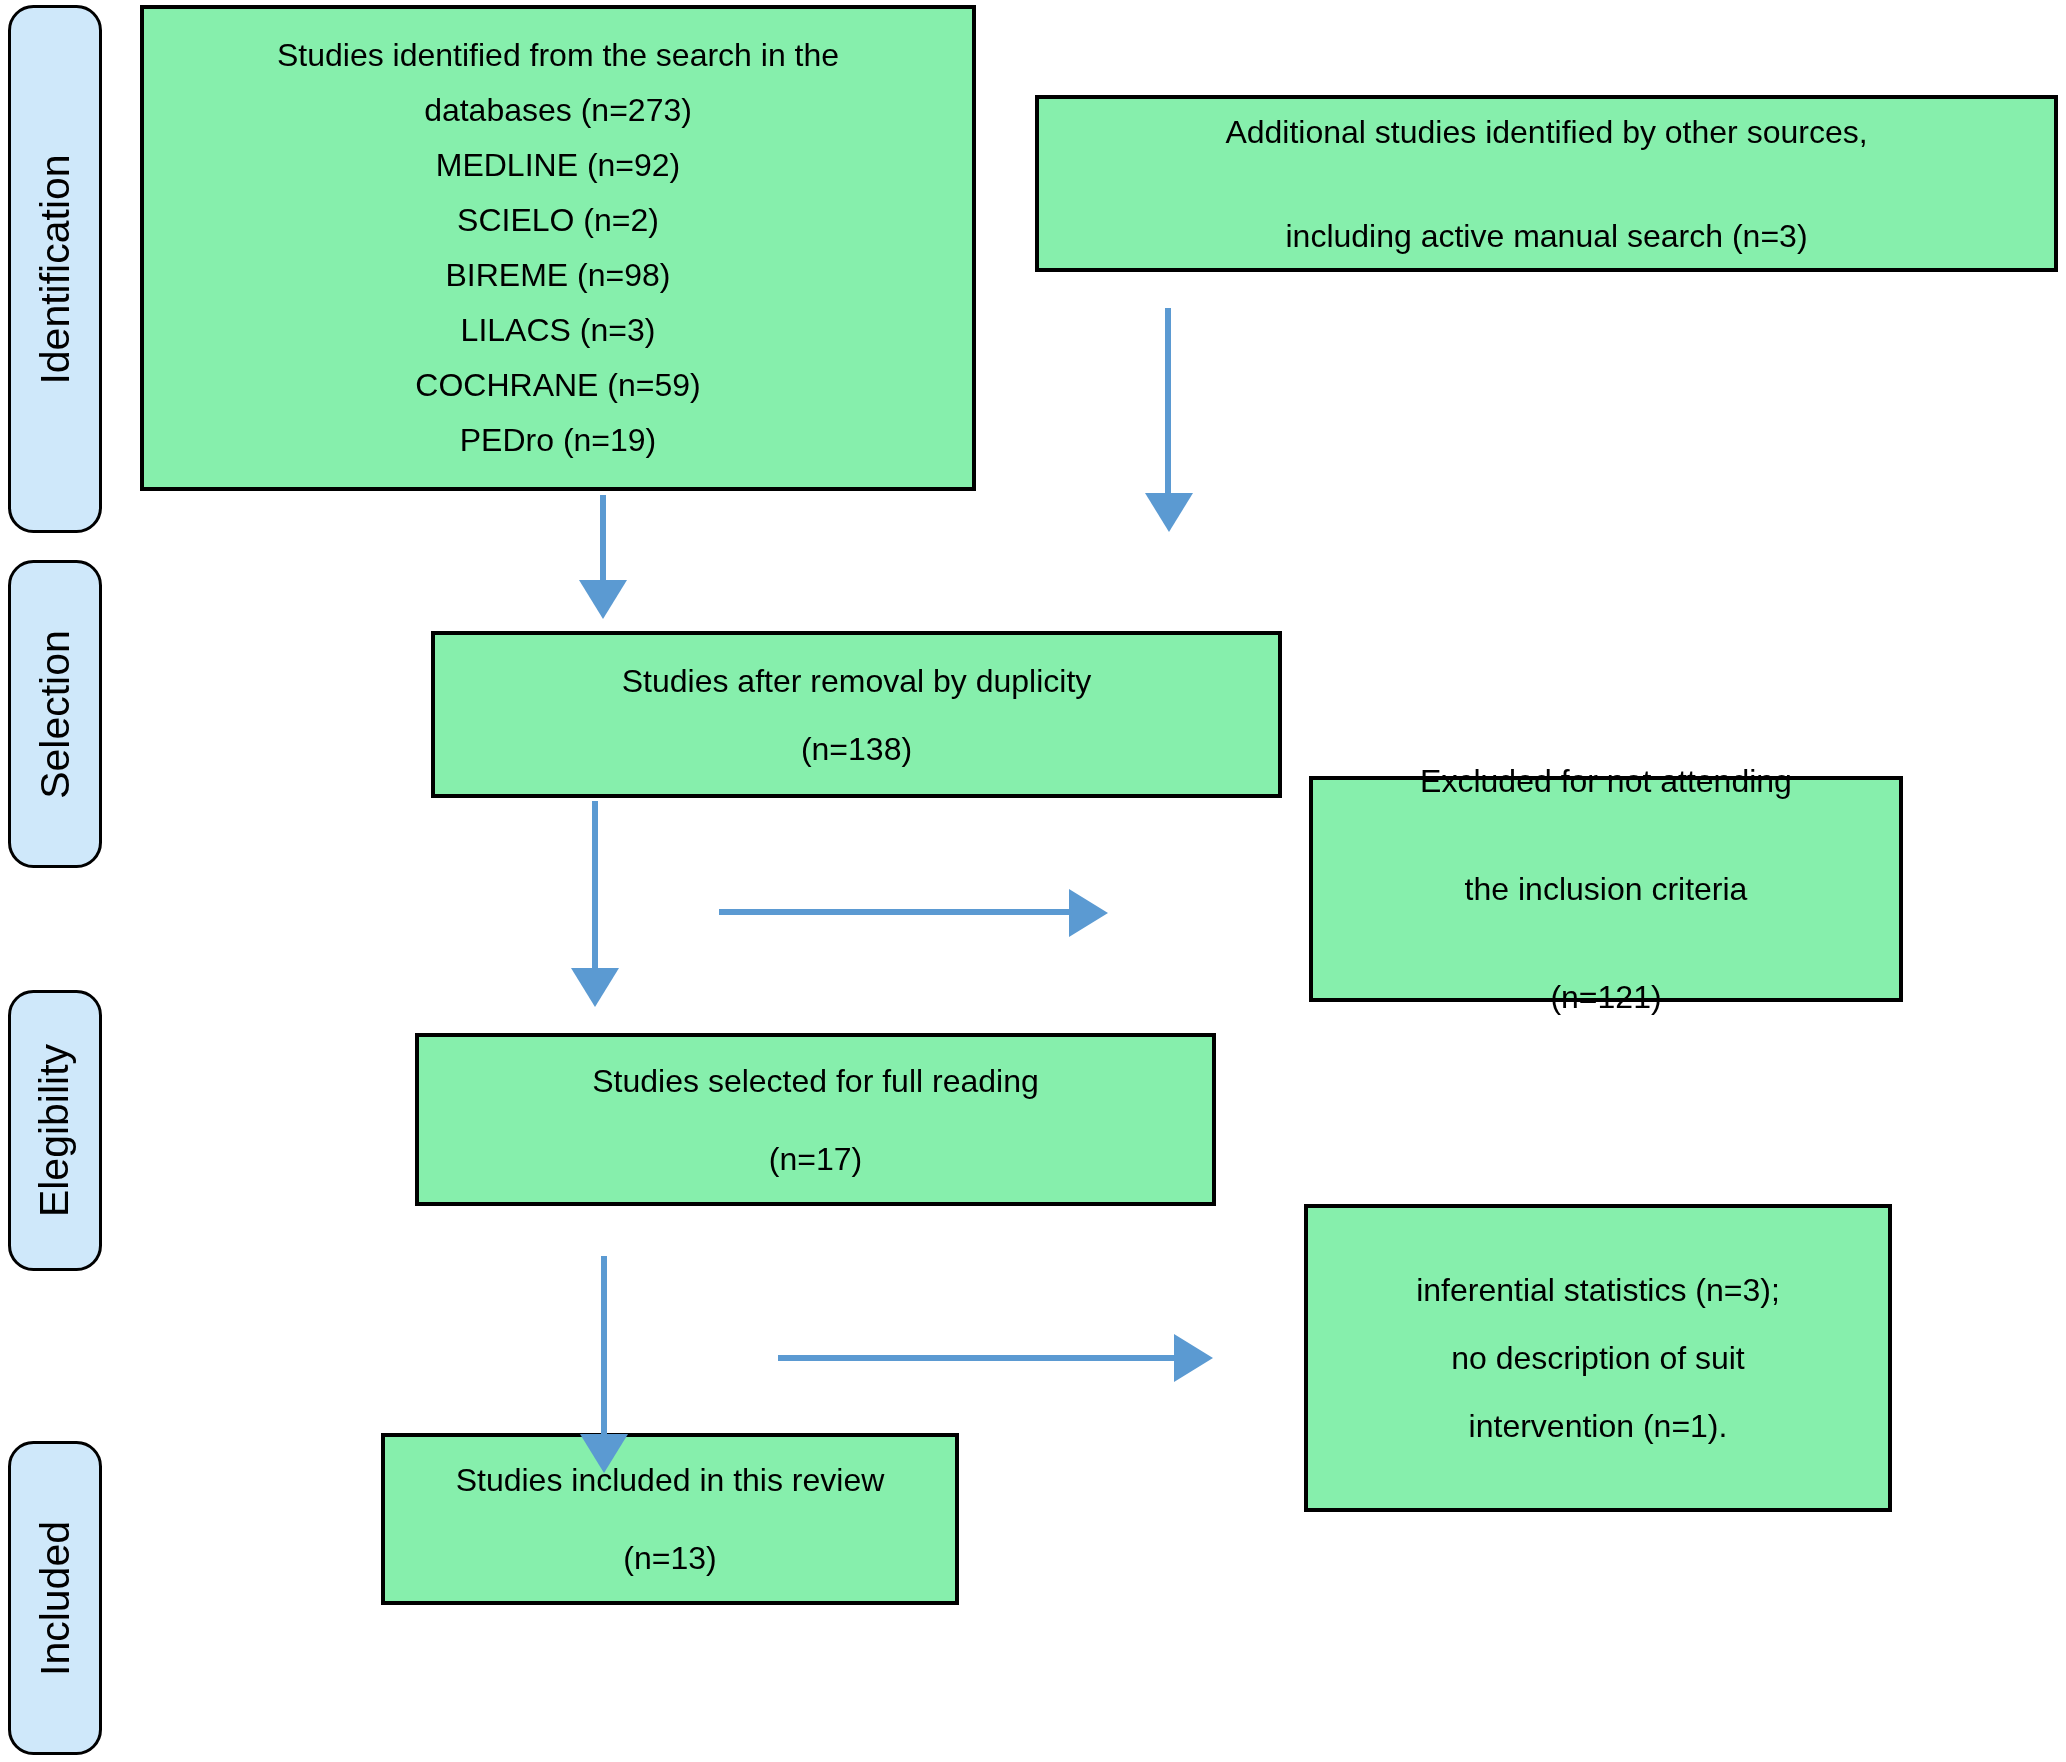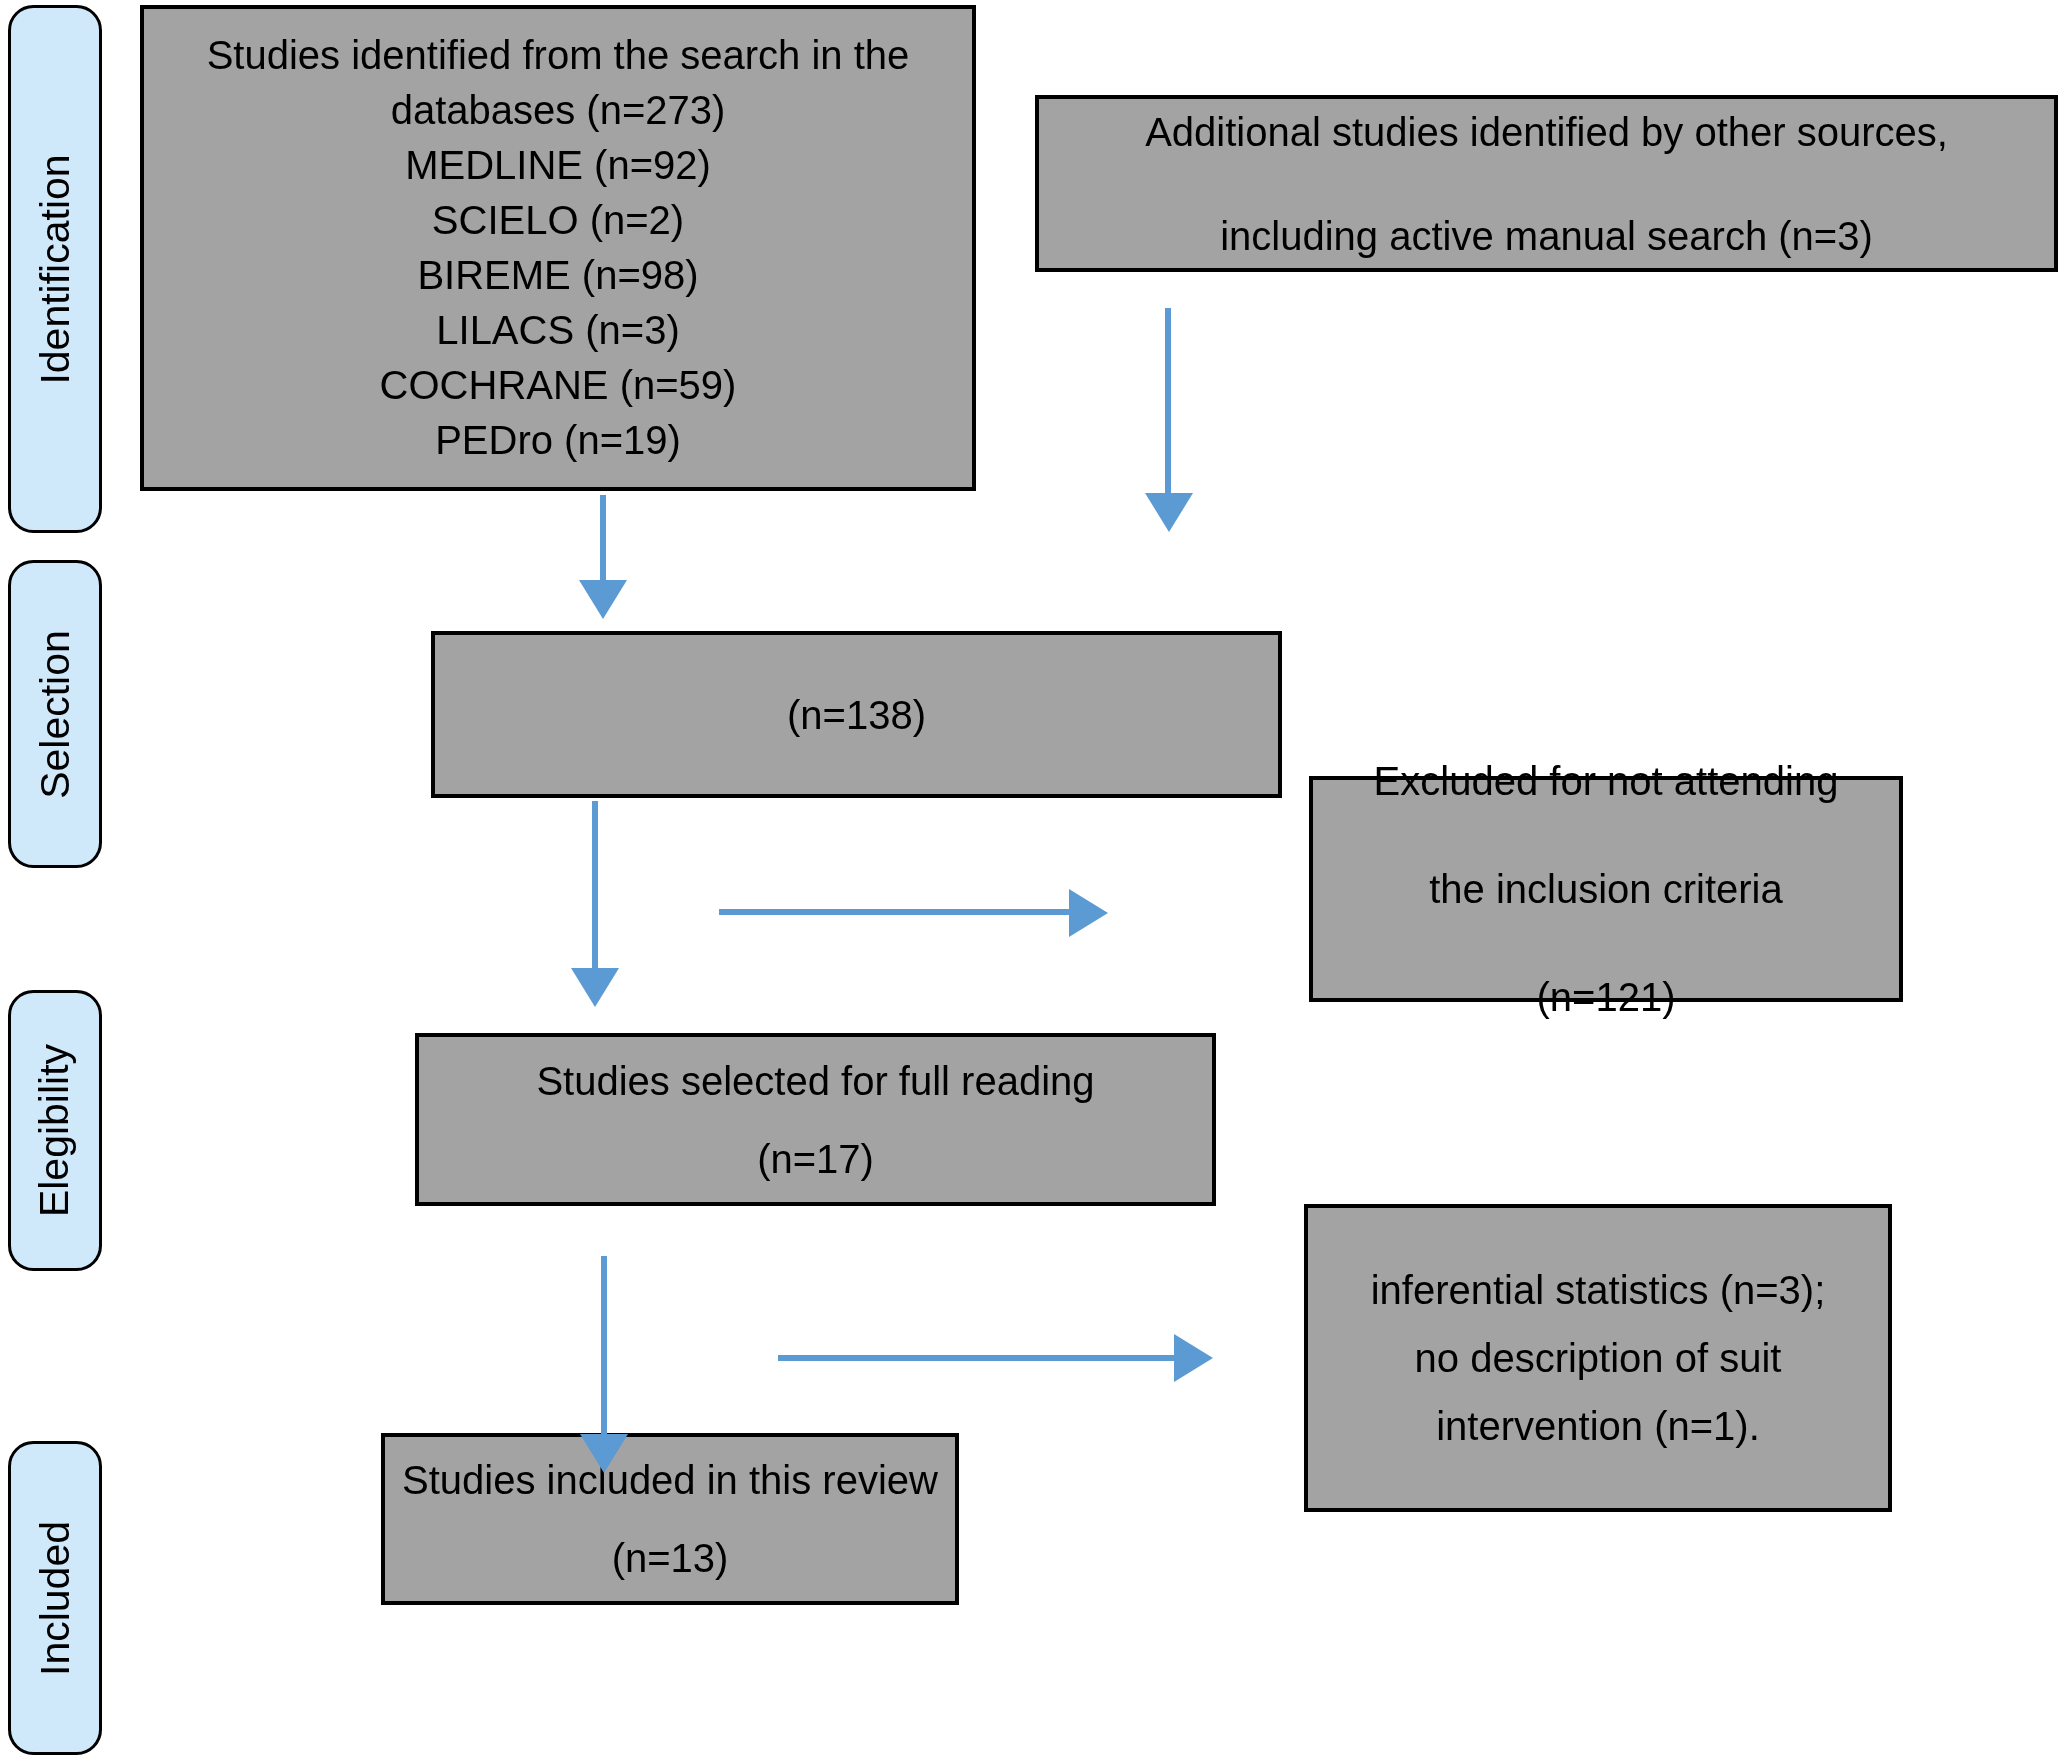--- a/index.html
+++ b/index.html
@@ -30,29 +30,29 @@
   }
   .stage .vtext {
     transform: rotate(-90deg);
     white-space: nowrap;
     font-size: 41px;
     line-height: 1;
   }
   
   .pbox {
     position: absolute;
-    background: #a3a3a3;
+    background: #86efac;
     border: 4px solid #000000;
     box-sizing: border-box;
     display: flex;
     flex-direction: column;
     align-items: center;
     justify-content: center;
     text-align: center;
-    font-size: 40px;
+    font-size: 32px;
   }
   .pbox .line { display: block; }
   .lh80  .line { line-height: 55px; }
   .lh100 .line { line-height: 68px; }
   .lh115 .line { line-height: 78px; }
   
   .stem-v {
     position: absolute;
     width: 6px;
     background: var(--arrow, #5b9ad2);
@@ -105,20 +105,21 @@
     <span class="line">COCHRANE (n=59)</span>
     <span class="line">PEDro (n=19)</span>
   </div>
 
   <div class="pbox lh100" style="left:1035px;top:95px;width:1023px;height:177px;gap:36px;">
     <span class="line">Additional studies identified by other sources,</span>
     <span class="line">including active manual search (n=3)</span>
   </div>
 
   <div class="pbox lh100" style="left:431px;top:631px;width:851px;height:167px;">
+    <span class="line">Studies after removal by duplicity</span>
     <span class="line">(n=138)</span>
   </div>
 
   <div class="pbox lh100" style="left:1309px;top:776px;width:594px;height:226px;gap:40px;">
     <span class="line">Excluded for not attending</span>
     <span class="line">the inclusion criteria</span>
     <span class="line">(n=121)</span>
   </div>
 
   <div class="pbox lh115" style="left:415px;top:1033px;width:801px;height:173px;">

